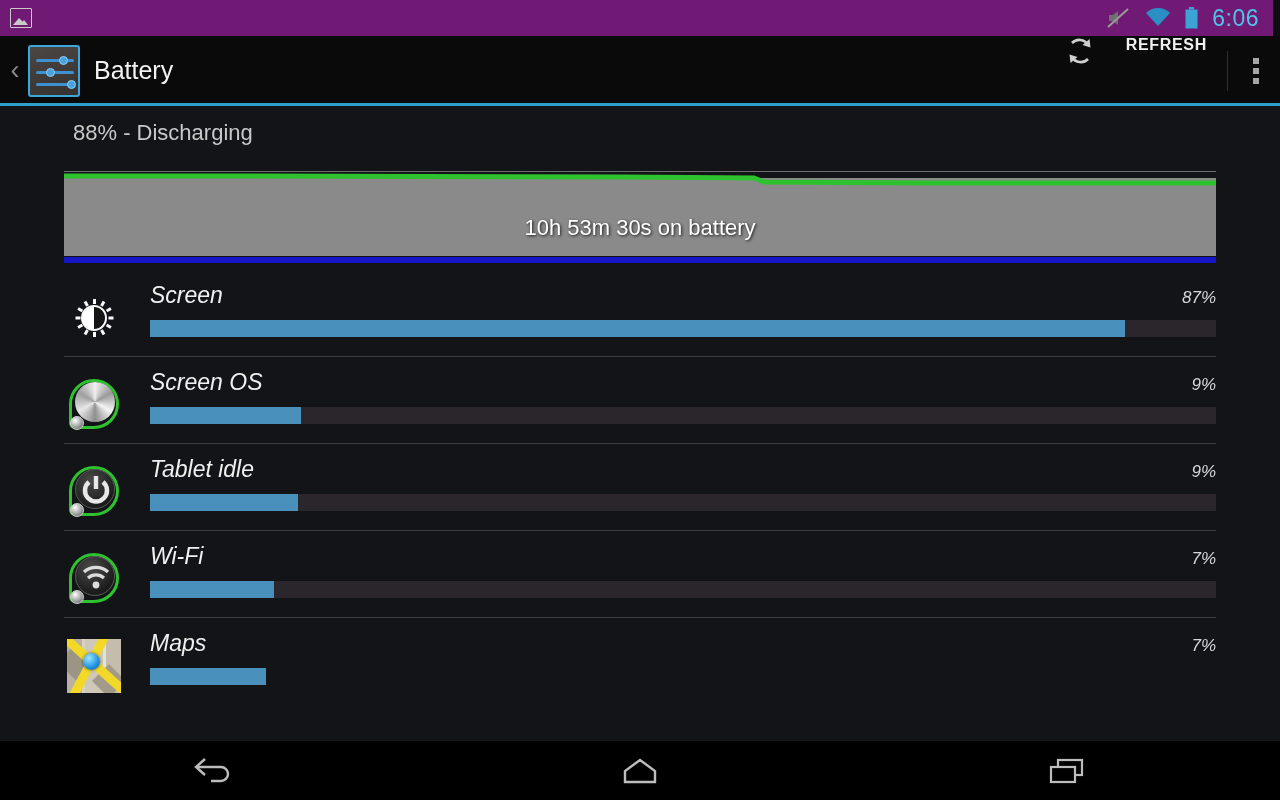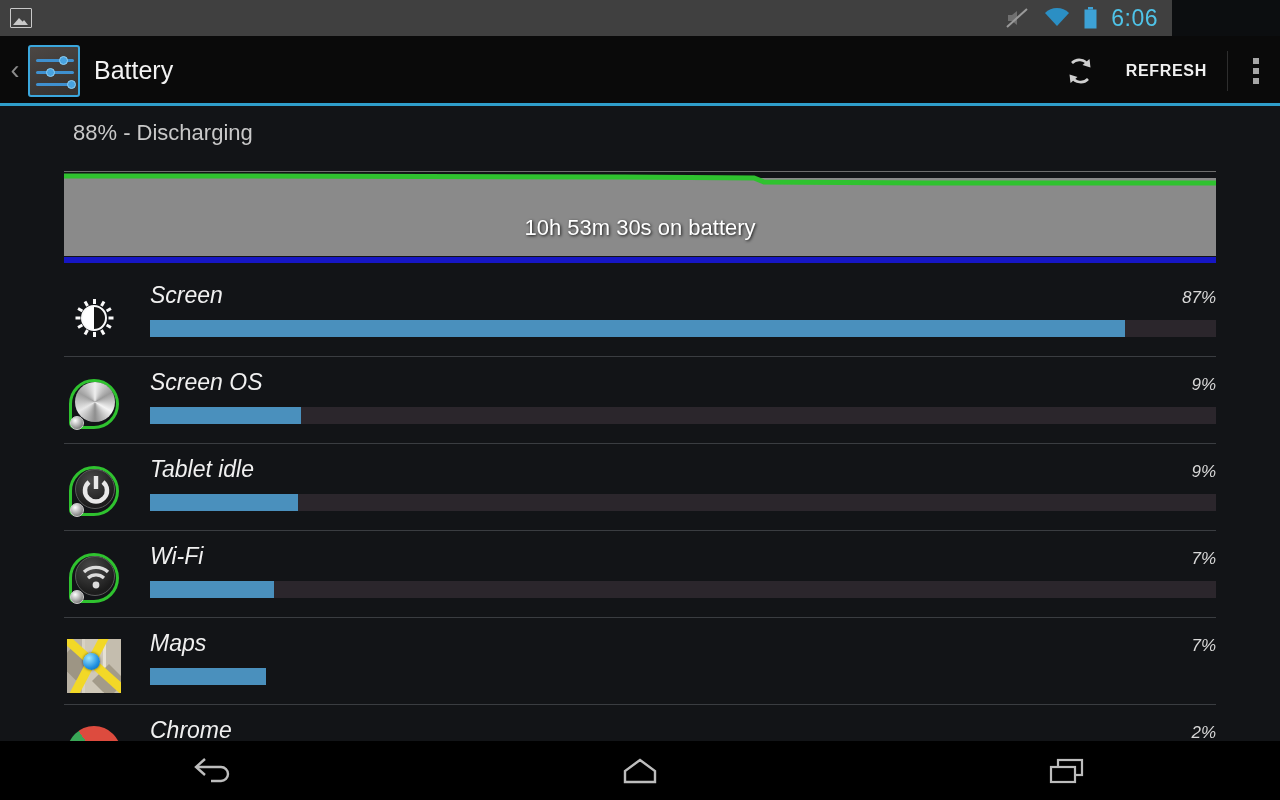--- a/index.html
+++ b/index.html
@@ -6,22 +6,22 @@
   html, body {
     width:1280px; height:800px;
     background:#000;
     font-family:"Liberation Sans", sans-serif;
     overflow:hidden;
   }
   #screen { position:relative; width:1280px; height:800px; background:#0c0e10; }
 
   
   #status-bar {
-    position:absolute; top:0; left:0; width:1172px; height:36px;
-    background:#404040; display:flex; align-items:center;
+    position:absolute; top:0; left:0; width:1273px; height:36px;
+    background:#701a75; display:flex; align-items:center;
   }
   #status-left { display:flex; align-items:center; padding-left:10px; }
   .notif-icon {
     width:22px; height:20px; border:1.6px solid #c9c9c9; border-radius:1px;
     position:relative; overflow:hidden;
   }
   .notif-icon::after {
     content:""; position:absolute; left:2px; bottom:2px;
     width:0; height:0;
     border-left:6px solid transparent; border-right:7px solid transparent;
@@ -49,21 +49,21 @@
   }
   #app-icon {
     width:52px; height:52px; border:2px solid #3ba7dd; border-radius:3px;
     background:linear-gradient(160deg,#4c4744,#35312f);
     position:relative; flex:none;
   }
   .slider-row { position:absolute; left:6px; width:38px; height:3px; background:#3f90cf; border-radius:2px; }
   .slider-knob { position:absolute; width:9px; height:9px; border-radius:50%; background:#49a3e0; border:1px solid #8fd0f5; }
   #ab-title { color:#f2f2f2; font-size:25px; margin-left:14px; font-weight:400; }
   #ab-actions { margin-left:auto; display:flex; align-items:center; height:100%; }
-  #refresh-button { display:flex; align-items:center; gap:31px; padding:0 16px; height:100%; }
+  #refresh-button { display:flex; align-items:flex-start; gap:31px; padding:0 16px; height:100%; }
   #refresh-label { color:#f0f0f0; font-size:16px; font-weight:bold; letter-spacing:.7px; }
   #ab-divider { width:1px; height:40px; background:#2e2e2e; margin:0 4px; }
   #overflow-button { width:48px; height:100%; display:flex; flex-direction:column;
     align-items:center; justify-content:center; gap:4px; }
   .dot { width:6px; height:6px; background:#a6a6a6; }
   #accent-line { position:absolute; top:103px; left:0; width:1280px; height:3px; background:#2f9ecb; }
 
   
   #content { position:absolute; top:106px; left:0; width:1280px; height:635px;
     background:#121417; overflow:hidden; }
@@ -345,34 +345,20 @@
               <span class="app-name">Maps</span>
               <span class="app-pct">7%</span>
             </div>
             <div class="bar-track" style="background:transparent">
               <div class="bar-fill" style="width: 10.9%;"></div>
             </div>
           </div>
         </div>
       </div>
 
-      <div class="app-row" id="row-chrome">
-        <div class="row-divider"></div>
-        <div class="row-inner">
-          <div class="app-icon-box">
-            <div id="chrome-icon"></div>
-          </div>
-          <div class="row-body">
-            <div class="row-head">
-              <span class="app-name">Chrome</span>
-              <span class="app-pct">2%</span>
-            </div>
-          </div>
-        </div>
-      </div>
 
     </div>
   </div>
 
   <div id="nav-bar">
     <div class="nav-btn">
       <svg width="44" height="30" viewBox="0 0 44 30">
         <path d="M6 11 H30 a7 7 0 0 1 0 14 H20" stroke="#bdbdbd" stroke-width="2.4" fill="none"></path>
         <polyline points="14,3 5,11 14,19" stroke="#bdbdbd" stroke-width="2.4" fill="none"></polyline>
       </svg>

